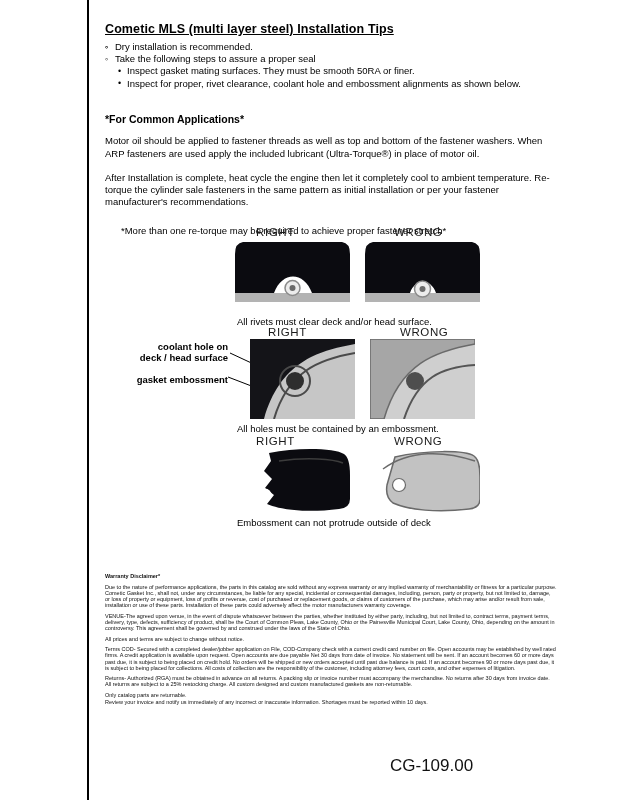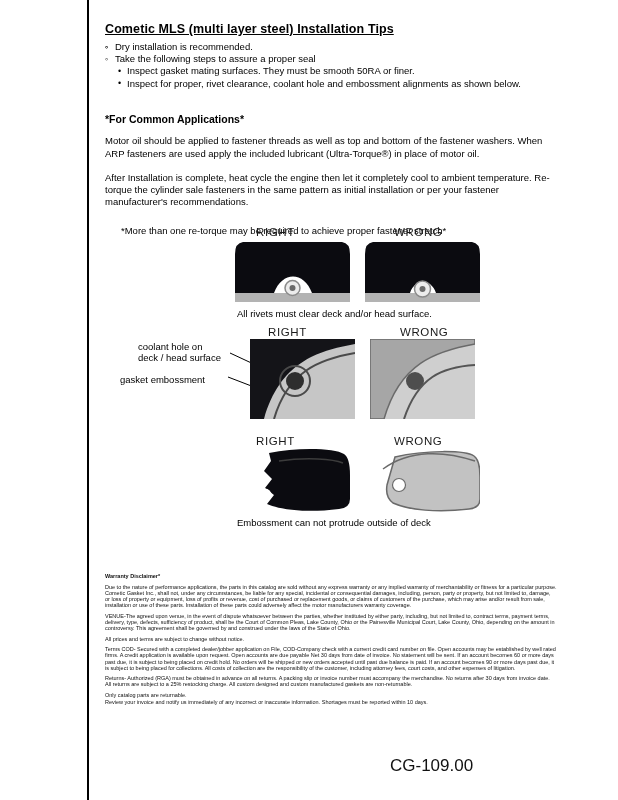--- a/index.html
+++ b/index.html
@@ -29,25 +29,25 @@
   .r1-right { left:256px; top:226px; }  .r1-wrong { left:394px; top:226px; }
   .r2-right { left:268px; top:326px; }  .r2-wrong { left:400px; top:326px; }
   .r3-right { left:256px; top:435px; }  .r3-wrong { left:394px; top:435px; }
 
   .dimg { position:absolute; }
   .img-r1-a { left:235px; top:242px; } .img-r1-b { left:365px; top:242px; }
   .img-r2-a { left:250px; top:339px; } .img-r2-b { left:370px; top:339px; }
   .img-r3-a { left:235px; top:447px; } .img-r3-b { left:365px; top:447px; }
 
   .cap { position:absolute; font-size:9.5px; line-height:12px; color:#000; }
-  .cap1 { left:237px; top:308px; }
+  .cap1 { left:237px; top:316px; }
   .cap2 { left:237px; top:423px; }
   .cap3 { left:237px; top:517px; }
 
-  .ann { position:absolute; font-size:9.5px; line-height:11px; text-align:left; }
+  .ann { position:absolute; font-size:9.5px; line-height:11px; text-align:right;font-weight:bold; }
   .ann1 { left:138px; top:341px; width:90px; }
   .ann2 { left:120px; top:374px; width:108px; }
   .leader { position:absolute; left:228px; top:345px; }
 
   .legal { position:absolute; left:105px; top:573px; width:452px; font-size:5.5px; line-height:6.1px; color:#111; }
   .legal .lg-head { font-weight:bold; margin:0 0 5px 0; }
   .legal p { margin:0 0 4.5px 0; }
   .legal p.tight { margin:0 0 0.5px 0; }
 
   .footer-code { position:absolute; left:390px; top:756px; font-size:17px; color:#111; }
@@ -126,20 +126,21 @@
     <path d="M105,14 C70,20 38,32 24,80" stroke="#4a4a4a" stroke-width="2" fill="none"></path>
     <circle cx="45" cy="42" r="15" fill="none" stroke="#4a4a4a" stroke-width="2"></circle>
     <circle cx="45" cy="42" r="9" fill="#2e2e2e"></circle>
   </svg>
   <svg class="dimg img-r2-b" width="105" height="80" viewBox="0 0 105 80">
     <rect width="105" height="80" fill="#cfcfcf"></rect>
     <path d="M0,0 H105 V5 C66,12 30,24 14,80 H0 Z" fill="#a6a6a6" stroke="#6a6a6a" stroke-width="1.5"></path>
     <circle cx="45" cy="42" r="9" fill="#4e4e4e"></circle>
     <path d="M105,26 C72,28 48,38 34,80" stroke="#555" stroke-width="2" fill="none"></path>
   </svg>
+  <div class="cap cap2">All holes must be contained by an embossment.</div>
 
   <div class="dlabel r3-right">RIGHT</div>
   <div class="dlabel r3-wrong">WRONG</div>
 
   <svg class="dimg img-r3-a" width="115" height="65" viewBox="0 0 115 65">
     <path d="M34,6 C62,0 100,1 109,7 Q115,11 115,28 V52 Q115,61 104,62 C72,66 46,63 32,57 L39,48 L30,41 L37,32 L29,24 L36,14 Z" fill="#0b0b10"></path>
     <circle cx="30" cy="48" r="6.5" fill="#ffffff"></circle>
     <path d="M44,14 C72,10 98,12 108,16" stroke="#3c3c3c" stroke-width="1.5" fill="none"></path>
   </svg>
   <svg class="dimg img-r3-b" width="115" height="65" viewBox="0 0 115 65">

